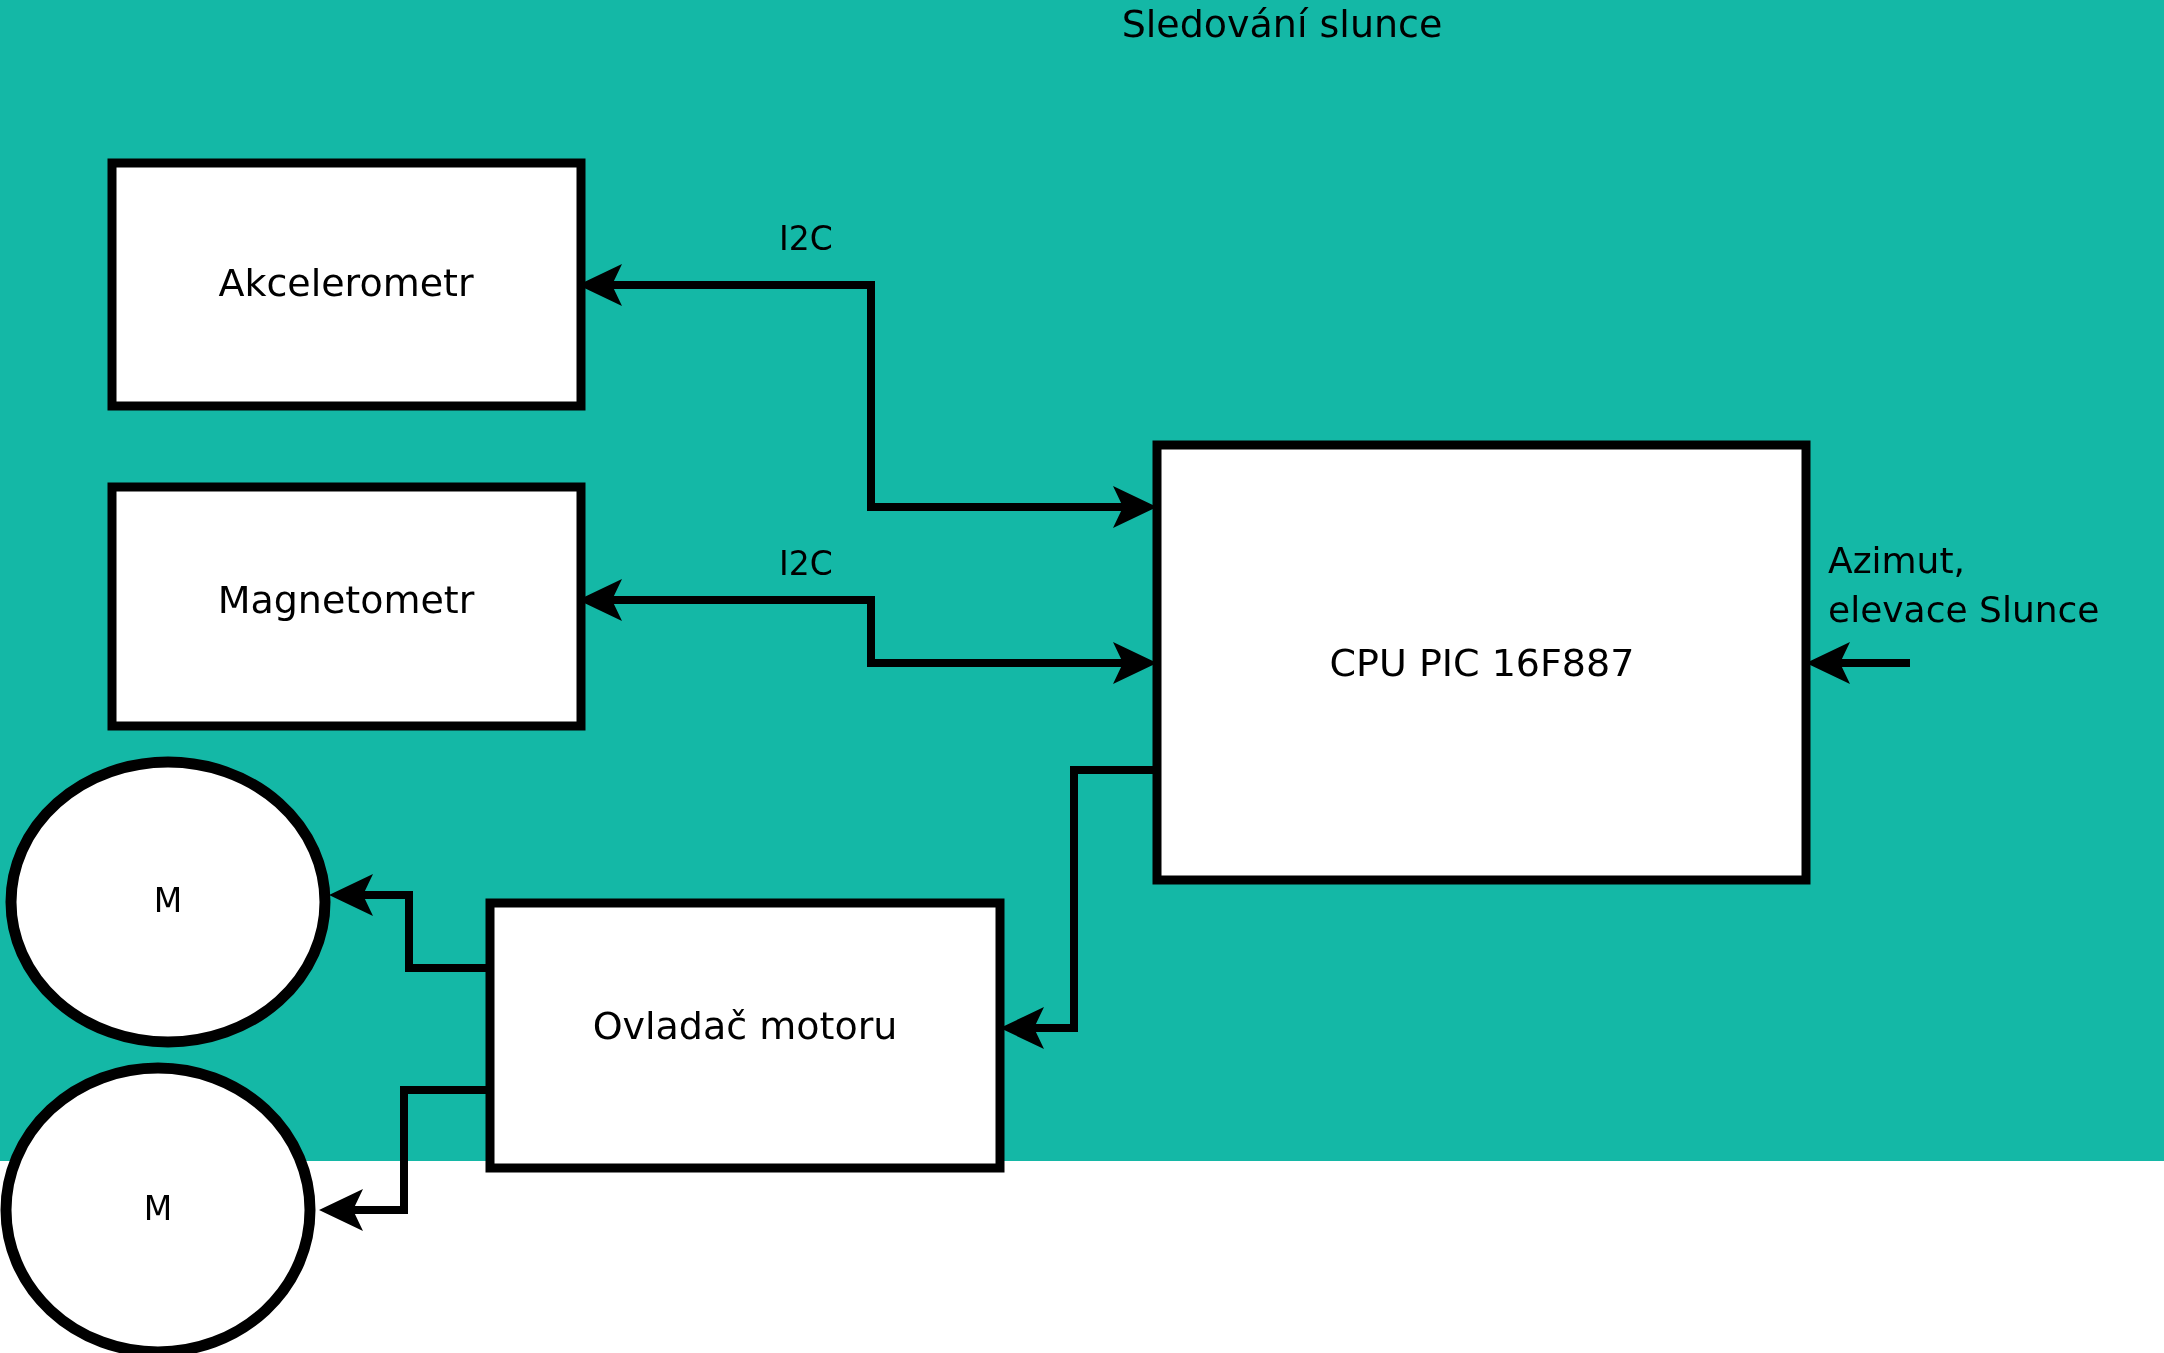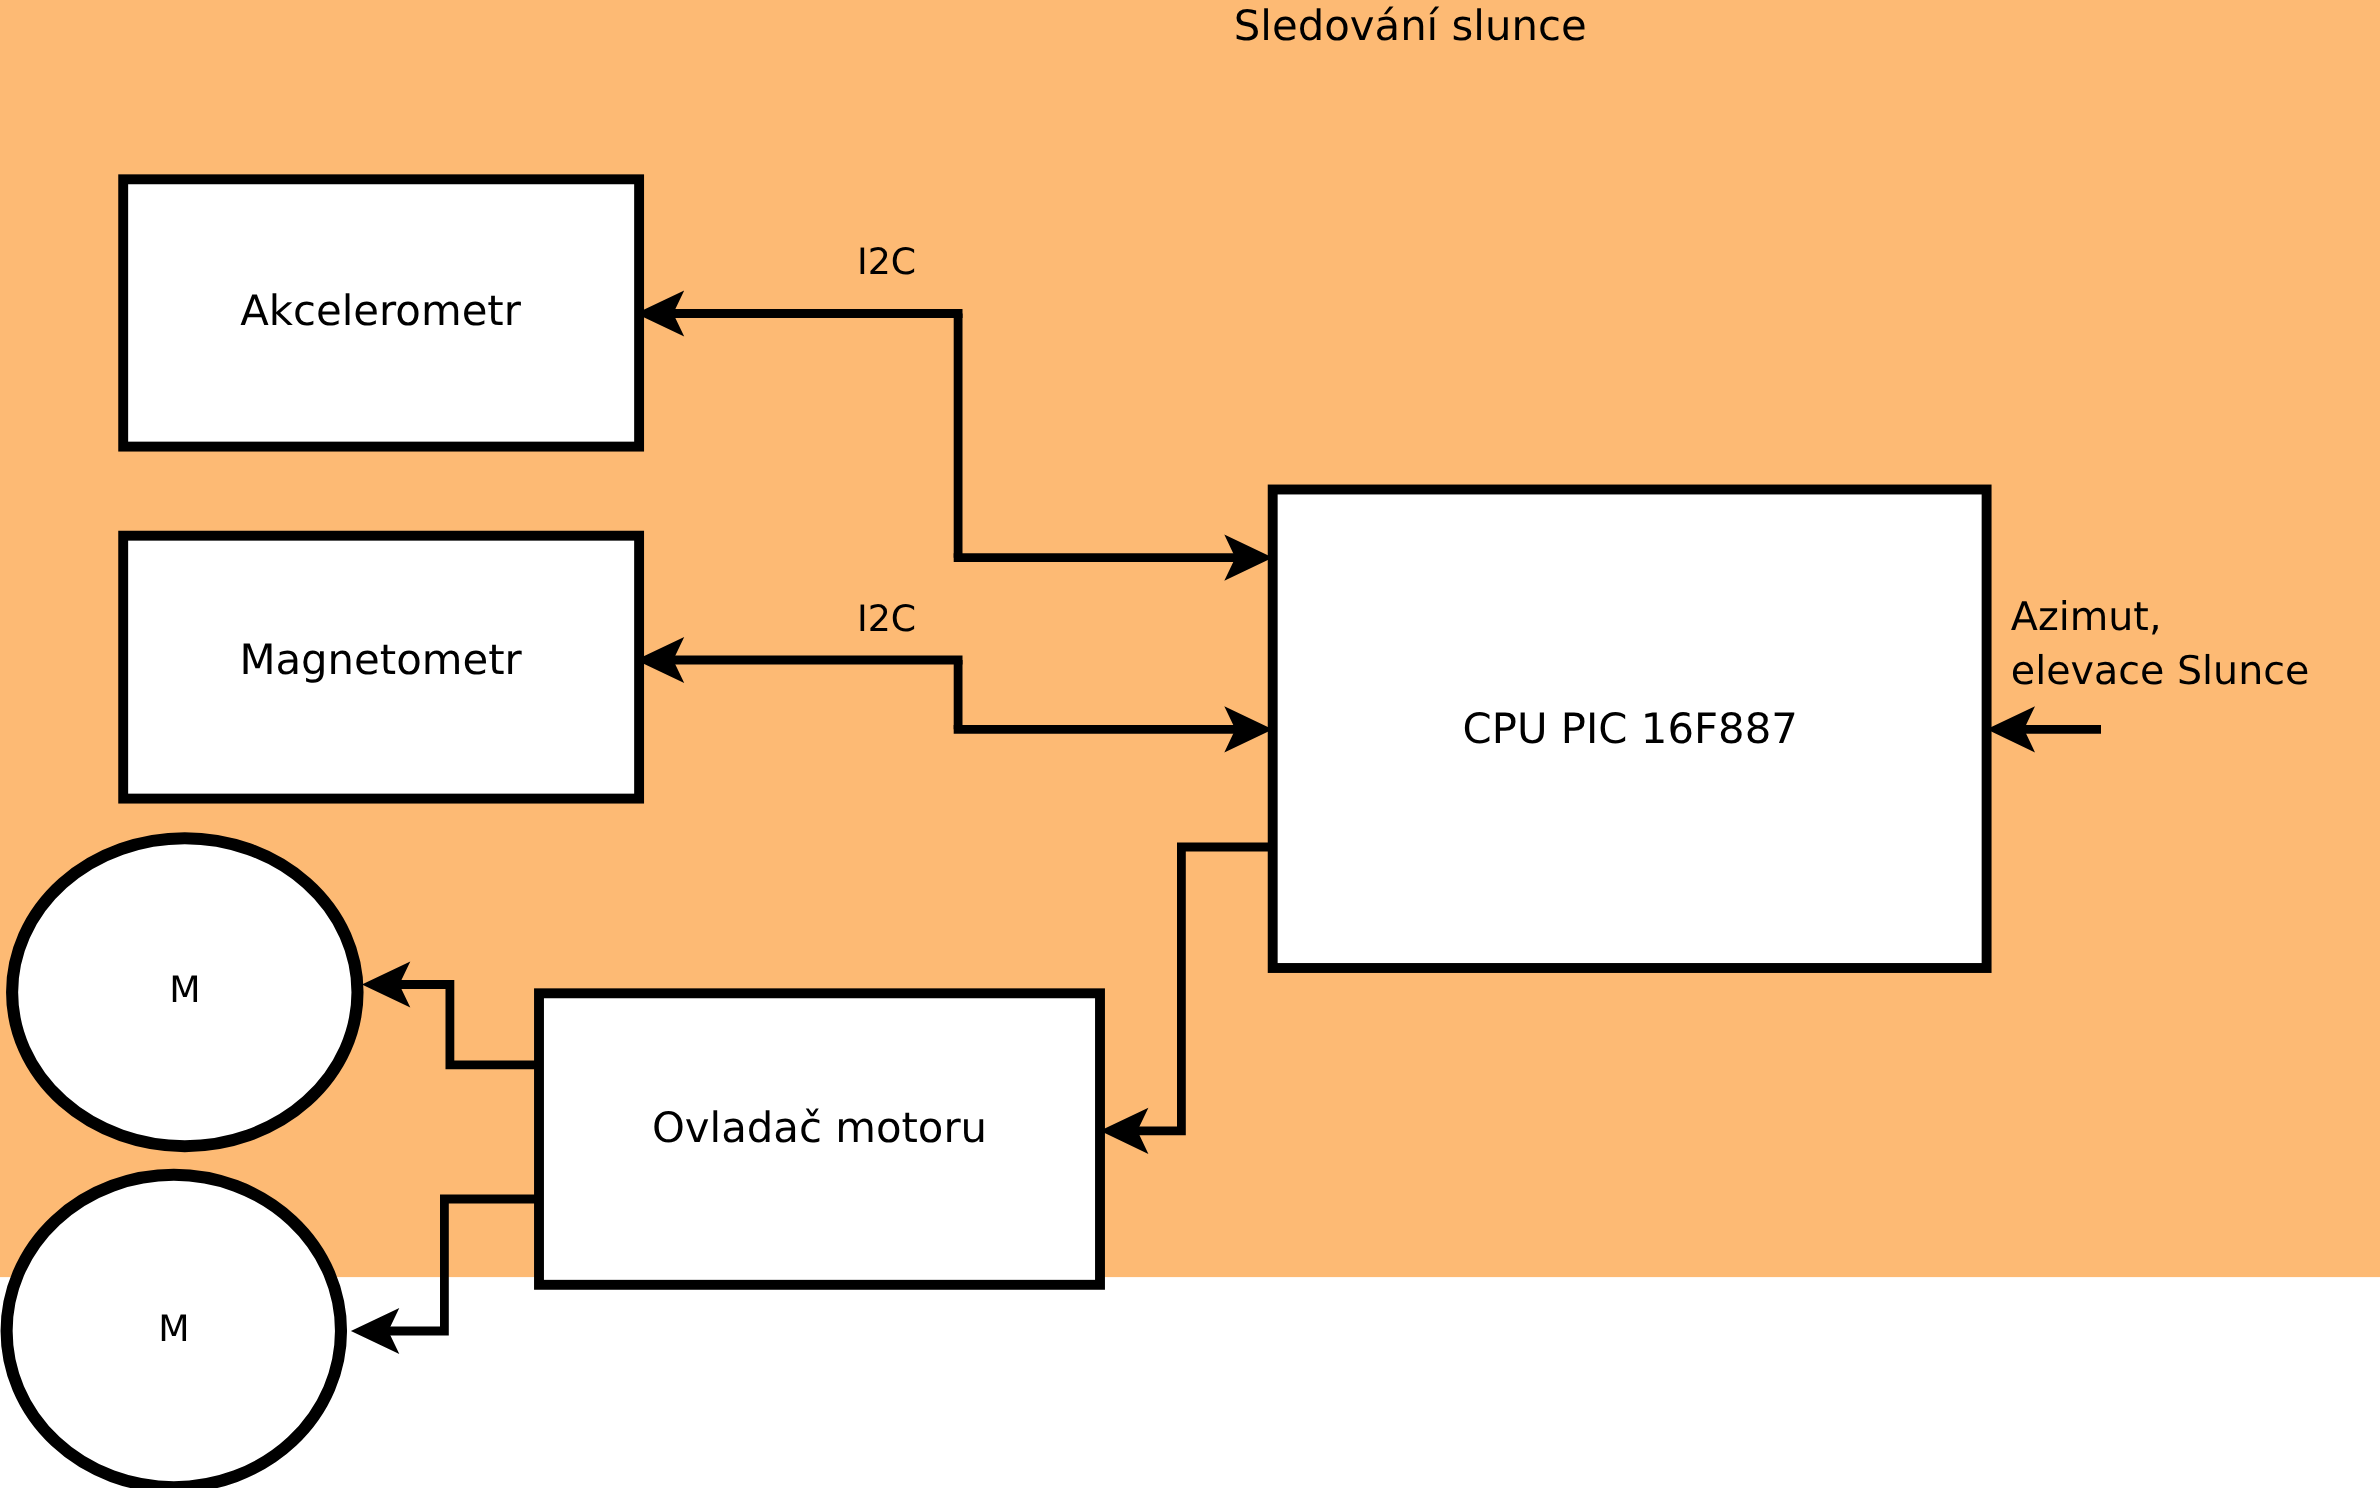--- a/index.html
+++ b/index.html
@@ -10,21 +10,21 @@
   body {
     width: 2164px;
     height: 1353px;
     font-family: "DejaVu Sans", sans-serif;
     overflow: hidden;
   }
   #diagram-root {
     position: relative;
     width: 2164px;
     height: 1161px;
-    background: #fdba74;
+    background: #14b8a6;
   }
   svg#diagram-svg {
     position: absolute;
     top: 0;
     left: 0;
     width: 2164px;
     height: 1353px;
     display: block;
   }
   .node-box {

